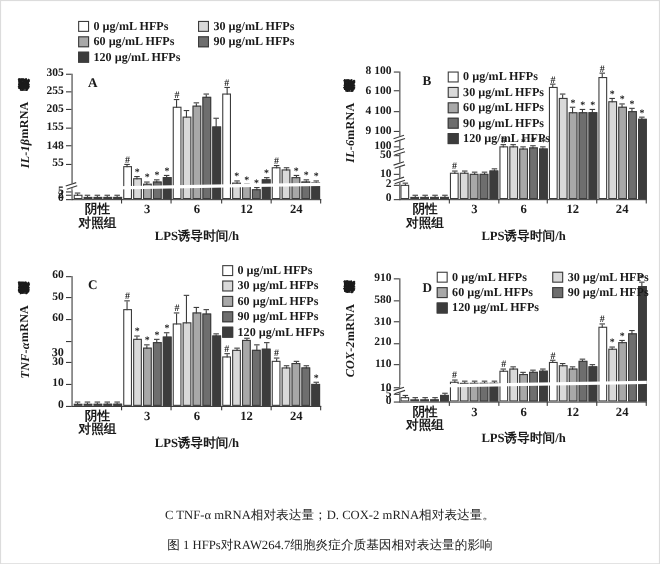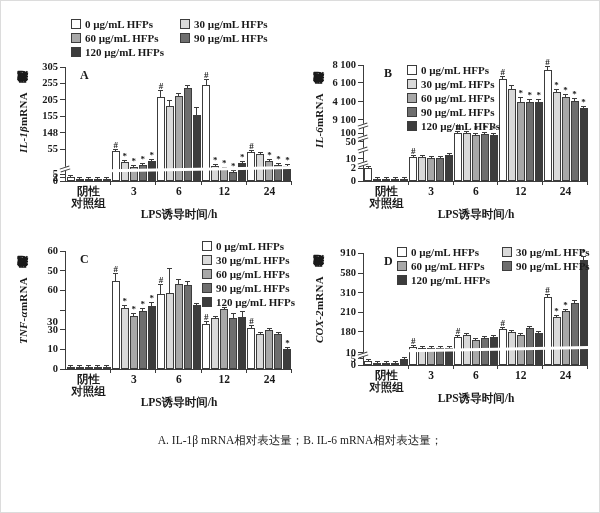--- a/index.html
+++ b/index.html
@@ -658,21 +658,21 @@
     <div class="plot">
       <div class="pletter">D</div>
       <div class="xtitle">LPS诱导时间/h</div>
     <div style="position: absolute; left: -6px; width: 5px; height: 1px; background: rgb(60, 60, 60); top: 111.5px;"></div>
         <div style="position: absolute; left: -44px; width: 36px; top: 106px; text-align: right; font-size: 10.5px; font-weight: bold; line-height: 11px; white-space: nowrap;">0</div>
         <div style="position: absolute; left: -6px; width: 5px; height: 1px; background: rgb(60, 60, 60); top: 105.34px;"></div>
         <div style="position: absolute; left: -44px; width: 36px; top: 99.84px; text-align: right; font-size: 10.5px; font-weight: bold; line-height: 11px; white-space: nowrap;">5</div>
         <div style="position: absolute; left: -6px; width: 5px; height: 1px; background: rgb(60, 60, 60); top: 99.18px;"></div>
         <div style="position: absolute; left: -44px; width: 36px; top: 93.68px; text-align: right; font-size: 10.5px; font-weight: bold; line-height: 11px; white-space: nowrap;">10</div>
         <div style="position: absolute; left: -6px; width: 5px; height: 1px; background: rgb(60, 60, 60); top: 78.46px;"></div>
-        <div style="position: absolute; left: -44px; width: 36px; top: 72.96px; text-align: right; font-size: 10.5px; font-weight: bold; line-height: 11px; white-space: nowrap;">180</div>
+        <div style="position: absolute; left: -44px; width: 36px; top: 72.96px; text-align: right; font-size: 10.5px; font-weight: bold; line-height: 11px; white-space: nowrap;">110</div>
         <div style="position: absolute; left: -6px; width: 5px; height: 1px; background: rgb(60, 60, 60); top: 58.86px;"></div>
         <div style="position: absolute; left: -44px; width: 36px; top: 53.36px; text-align: right; font-size: 10.5px; font-weight: bold; line-height: 11px; white-space: nowrap;">210</div>
         <div style="position: absolute; left: -6px; width: 5px; height: 1px; background: rgb(60, 60, 60); top: 39.26px;"></div>
         <div style="position: absolute; left: -44px; width: 36px; top: 33.76px; text-align: right; font-size: 10.5px; font-weight: bold; line-height: 11px; white-space: nowrap;">310</div>
         <div style="position: absolute; left: -6px; width: 5px; height: 1px; background: rgb(60, 60, 60); top: 19.66px;"></div>
         <div style="position: absolute; left: -44px; width: 36px; top: 14.16px; text-align: right; font-size: 10.5px; font-weight: bold; line-height: 11px; white-space: nowrap;">580</div>
         <div style="position: absolute; left: -6px; width: 5px; height: 1px; background: rgb(60, 60, 60); top: -0.5px;"></div>
         <div style="position: absolute; left: -44px; width: 36px; top: -6px; text-align: right; font-size: 10.5px; font-weight: bold; line-height: 11px; white-space: nowrap;">910</div>
         <div style="position: absolute; left: -6px; width: 10px; height: 4px; background: rgb(255, 255, 255); border-top: 1px solid rgb(60, 60, 60); border-bottom: 1px solid rgb(60, 60, 60); transform: rotate(-18deg); bottom: 7.52px; z-index: 6; box-sizing: border-box;"></div>
         <div style="position: absolute; left: 0px; top: 0px; width: 44.8px; height: 100%; display: flex; align-items: flex-end; justify-content: center; gap: 1px;">
@@ -810,15 +810,16 @@
         </div>
         <div style="position: absolute; left: 43.8px; top: 100%; width: 1px; height: 4px; background: rgb(60, 60, 60);"></div>
         <div style="position: absolute; left: 88.6px; top: 100%; width: 1px; height: 4px; background: rgb(60, 60, 60);"></div>
         <div style="position: absolute; left: 133.4px; top: 100%; width: 1px; height: 4px; background: rgb(60, 60, 60);"></div>
         <div style="position: absolute; left: 178.2px; top: 100%; width: 1px; height: 4px; background: rgb(60, 60, 60);"></div>
         <div style="position: absolute; left: 223px; top: 100%; width: 1px; height: 4px; background: rgb(60, 60, 60);"></div>
         <div style="position: absolute; left: 0px; right: 0px; bottom: 13.62px; height: 3px; background: rgb(255, 255, 255); z-index: 5; transform: skewY(-1deg);"></div>
       </div>
   </div>
 
-  <div class="caption" id="cap1">A. IL-1β mRNA相对表达量；B. IL-6 mRNA相对表达量；</div>
+  <div class="caption" id="cap2">C TNF-α mRNA相对表达量；D. COX-2 mRNA相对表达量。</div>
+  <div class="caption" id="cap3">图 1 HFPs对RAW264.7细胞炎症介质基因相对表达量的影响</div>
 
 </div>
 
 </body></html>

